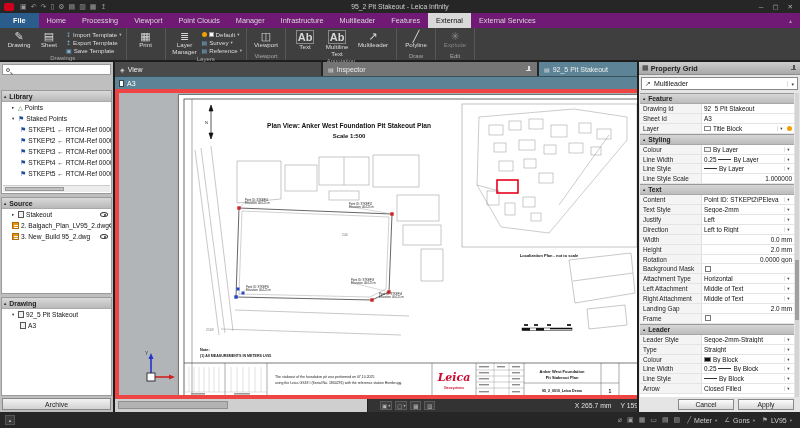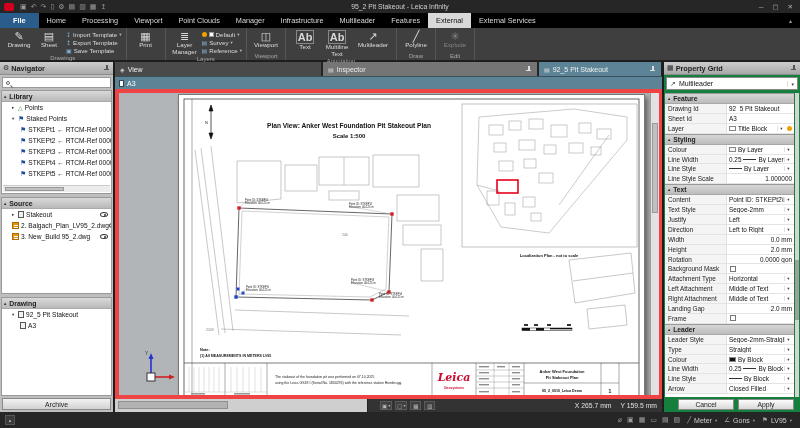--- a/index.html
+++ b/index.html
@@ -5,21 +5,21 @@
 *{margin:0;padding:0;box-sizing:border-box}
 html,body{width:800px;height:428px;overflow:hidden}
 body{position:relative;font-family:"Liberation Sans",sans-serif;background:#2b2b2b;-webkit-font-smoothing:antialiased}
 
 .titlebar{position:absolute;left:0;top:0;right:0;height:13px;background:#262626;display:flex;align-items:center}
 .qa-logo{width:10px;height:8px;background:#d3001d;border-radius:2px;margin:0 4px;flex:none}
 .qa-icon{font-size:7px;color:#9a9a9a;margin:0 2px;line-height:9px}
 .win-title{position:absolute;left:200px;right:200px;text-align:center;font-size:6.8px;color:#cfcfcf;white-space:nowrap}
 .win-controls{margin-left:auto;display:flex;gap:9px;padding-right:7px;font-size:6.5px;color:#b5b5b5}
 
-.tabrow{position:absolute;top:13px;left:0;right:0;height:15px;background:#000000;display:flex;font-size:7.3px;color:#d8d8d8}
+.tabrow{position:absolute;top:13px;left:0;right:0;height:15px;background:#701a75;display:flex;font-size:7.3px;color:#d8d8d8}
 .rtab{padding:0 8px;display:flex;align-items:center;white-space:nowrap}
 .rtab.file{background:#2a5d8c;color:#fff;font-weight:bold;padding:0 13px}
 .rtab.active{background:#d9d9d9;color:#111}
 .ribbon-collapse{margin-left:auto;color:#999;font-size:6px;display:flex;align-items:center;padding:0 8px}
 
 .ribbon{position:absolute;top:28px;left:0;right:0;height:34px;background:#3f3f3f;border-bottom:2px solid #1e1e1e;display:flex}
 .rgroup{display:flex;flex-direction:column;border-right:1px solid #565656;padding:1px 4px 0}
 .rgroup-body{display:flex;flex:1;align-items:flex-start}
 .rgroup-label{text-align:center;font-size:6px;color:#a8a8a8;height:8px;line-height:8px;white-space:nowrap}
 .bigbtn{display:flex;flex-direction:column;align-items:center;width:30px;color:#ddd;font-size:6.2px;line-height:6.5px;text-align:center;padding-top:1px}
@@ -79,21 +79,21 @@
 .ucs{position:absolute;left:24px;top:256px;width:34px;height:36px}
 .cbar{position:absolute;bottom:0;left:0;right:0;height:13px;display:flex}
 .hstrack{width:253px;background:#cfcfcf;border-right:1px solid #222;position:relative}
 .hstrack .thumb{position:absolute;left:3px;top:2px;width:110px;height:8px;background:#b3b3b3;border:1px solid #909090}
 .darkpart{flex:1;background:#333;display:flex;align-items:center}
 .cbar-icons{display:flex;gap:3px;margin-left:12px}
 .cbar-ic{min-width:11px;height:9px;background:#3f3f3f;border:1px solid #5a5a5a;color:#bbb;font-size:5.5px;display:flex;align-items:center;justify-content:center;padding:0 1px}
 .cbar-ic .dd{font-size:4px;margin-left:1px}
 .coords{margin-left:auto;padding-right:6px;color:#e0e0e0;font-size:6.8px;display:flex;gap:9px;white-space:nowrap}
 
-.propgrid{position:absolute;right:0;top:62px;width:138px;bottom:16px;background:#15803d;border-left:2px solid #1e1e1e}
+.propgrid{position:absolute;right:0;top:62px;width:163px;bottom:16px;background:#e5e5e5;border-left:2px solid #1e1e1e}
 .selector{margin:2px;height:13px;background:#fff;border:1px solid #888;display:flex;align-items:center;font-size:7px;color:#111;padding:0 3px}
 .selector .sic{font-size:7px;margin-right:3px;color:#444}
 .selector .sdd{margin-left:auto;font-size:5px;color:#444;border-left:1px solid #ddd;padding-left:3px}
 .pgbody{position:absolute;top:31px;left:1px;right:6px;bottom:15px;background:#fff;overflow:hidden}
 .pg-sec{height:11px;background:linear-gradient(#d6d6d6,#bcbcbc);border-top:1px solid #999;border-bottom:1px solid #a8a8a8;display:flex;align-items:center;font-weight:bold;font-size:6.7px;color:#222;padding-left:3px}
 .pg-sec .tri{font-size:4.5px;margin-right:3px;font-weight:normal}
 .pg-row{height:9.9px;display:flex;align-items:center;border-bottom:1px solid #e4e4e4;font-size:6.4px}
 .pg-l{width:62px;align-self:stretch;display:flex;align-items:center;padding-left:3px;background:#f4f4f4;border-right:1px solid #e0e0e0;color:#222;white-space:nowrap;overflow:hidden;flex:none}
 .pg-v{flex:1;display:flex;align-items:center;padding:0 2px;white-space:nowrap;overflow:hidden;color:#111}
 .pg-v .val{flex:1;overflow:hidden}
@@ -288,25 +288,20 @@
       <div class="bigbtn dis">
           <span class="ic">✳</span>
           <span>Explode</span>
         </div>
     </div>
     <div class="rgroup-label">Edit</div>
   </div>
 </div>
 
 <div class="navigator">
-  <div class="panel-header">
-    <span class="ph-ic">⚙</span>
-    <span>Navigator</span>
-    <span class="pin"></span>
-  </div>
   <div class="search-row">
       <span class="mag"></span>
     </div>
 
   <div class="sec sec-lib">
     <div class="sec-h">
         <span class="tri">▴</span>
         <span>Library</span>
       </div>
     <div class="ti ind1">

